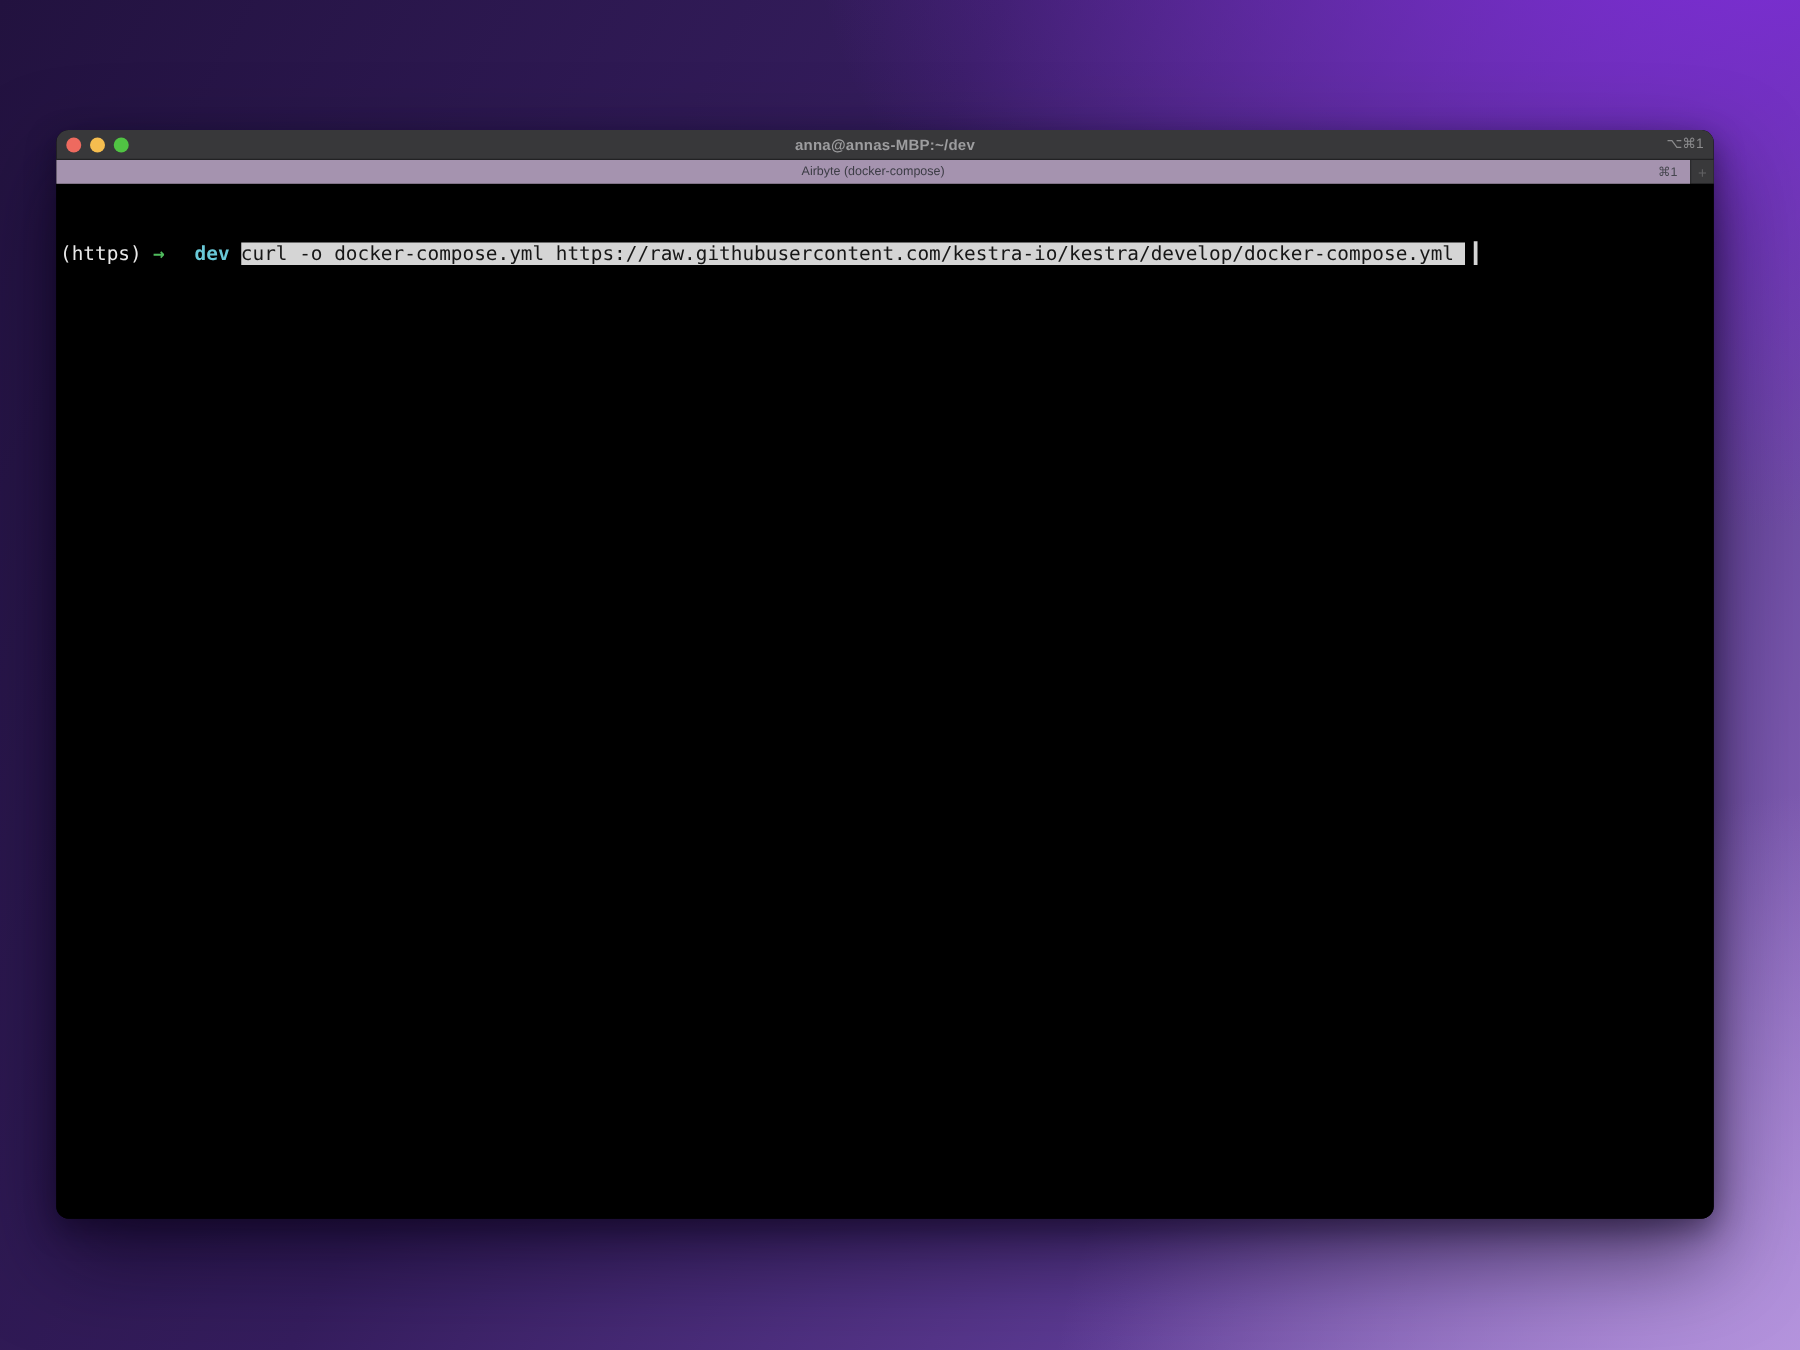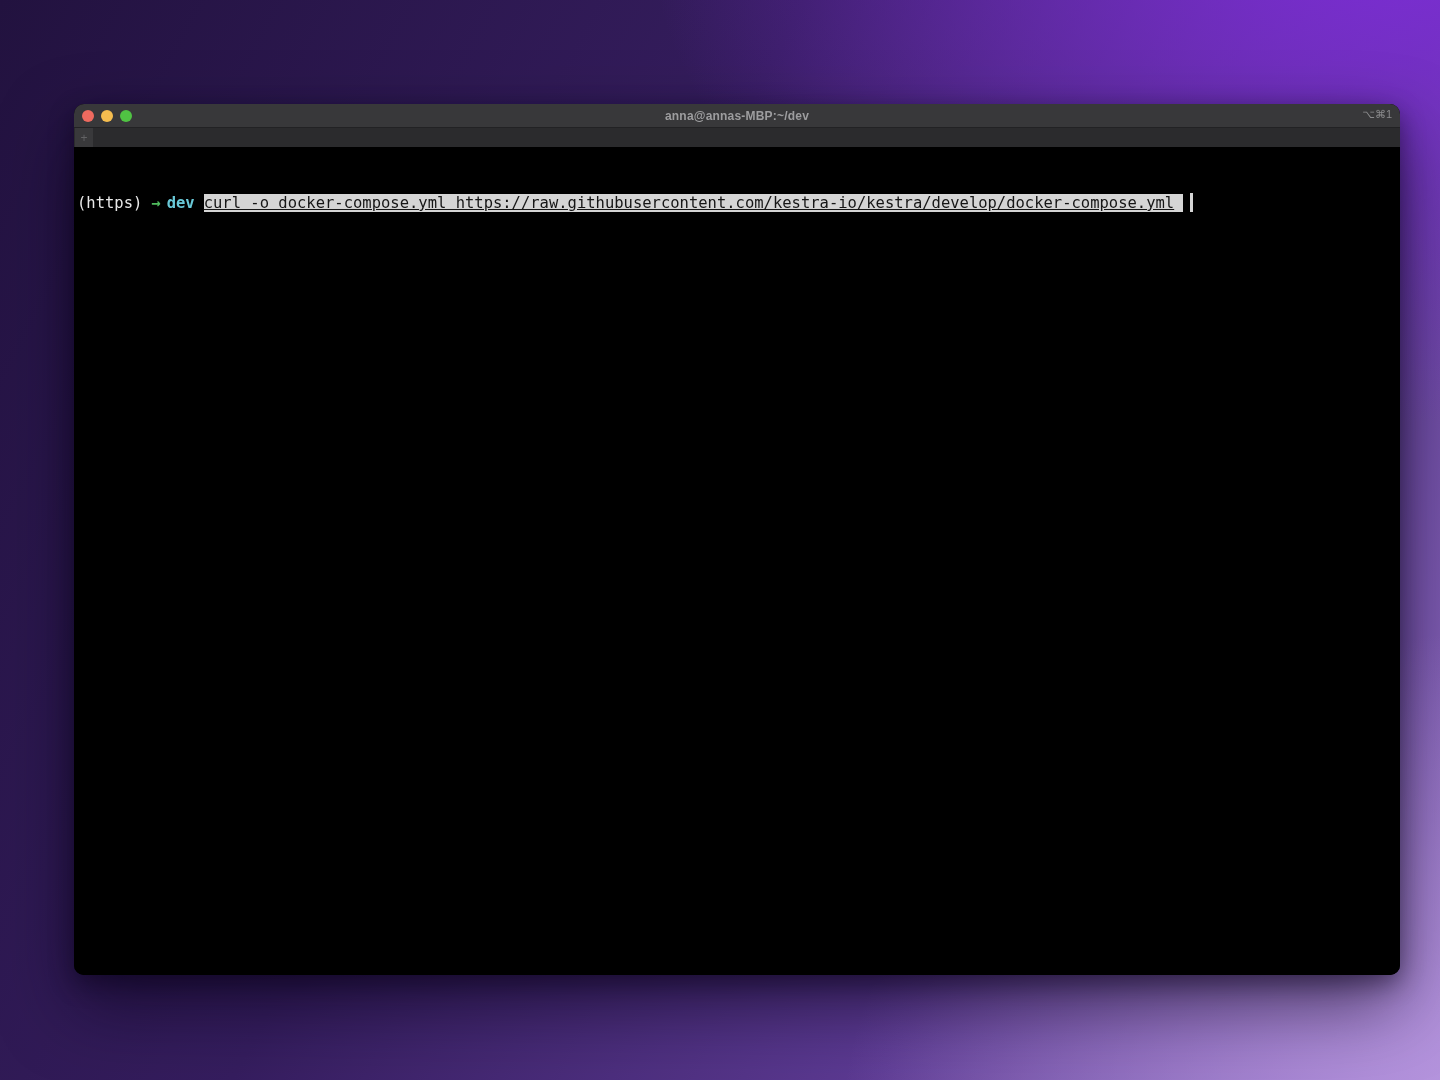--- a/index.html
+++ b/index.html
@@ -17,21 +17,21 @@
     width: 1440px;
     height: 1080px;
     background:
       radial-gradient(1150px 800px at 108% 104%, #bb9be2 0%, rgba(187,155,226,0) 62%),
       radial-gradient(1250px 850px at 97% -8%, #7e2cd9 0%, rgba(126,44,217,0) 60%),
       linear-gradient(118deg, #22123f 0%, #351d5e 40%, #5c3a93 72%, #9572c6 100%);
   }
 
   .window {
     position: absolute;
-    left: 74px;
+    left: 45px;
     top: 104px;
     width: 1326px;
     height: 871px;
     border-radius: 10px;
     overflow: hidden;
     display: flex;
     flex-direction: column;
     box-shadow: 0 30px 70px rgba(8,0,22,0.55), 0 8px 24px rgba(8,0,22,0.45);
     background: #000;
   }
@@ -131,27 +131,26 @@
     flex: 1 1 auto;
     background: var(--terminal-bg, #000000);
     padding: 4px 3px;
     font-family: "DejaVu Sans Mono", "Liberation Mono", monospace;
     font-size: 15.5px;
     line-height: 21px;
     white-space: pre;
   }
   .prompt-env   { color: var(--prompt-env, #e9e9e9); }
   .prompt-arrow { color: var(--prompt-arrow, #4fbb5d); font-weight: bold; margin-left: 9px; }
-  .prompt-dir   { color: var(--prompt-dir, #69c9d8); font-weight: bold; margin-left: 6px; }
+  .prompt-dir   { color: var(--prompt-dir, #69c9d8); font-weight: bold; margin-left: 24px; }
   .command-selection {
     background: var(--selection-bg, #d5d5d5);
     color: var(--selection-text, #161616);
     margin-left: 9px;
     padding-right: 9px;
-    text-decoration: underline;
   }
   .cursor-block {
     display: inline-block;
     width: 7px;
     height: 19px;
     background: #000;
     vertical-align: text-bottom;
   }
   .cursor-tail {
     display: inline-block;
@@ -172,20 +171,24 @@
       <div class="traffic-lights">
         <div class="light red"></div>
         <div class="light yellow"></div>
         <div class="light green"></div>
       </div>
       <div class="window-title">anna@annas-MBP:~/dev</div>
       <div class="titlebar-shortcut">⌥⌘1</div>
     </div>
 
     <div class="tabbar">
+      <div class="tab tab-purple">
+        <span class="tab-label">Airbyte (docker-compose)</span>
+        <span class="tab-shortcut">⌘1</span>
+      </div>
       <div class="new-tab-button">+</div>
     </div>
 
     <div class="terminal">
       <div class="terminal-line"><span class="prompt-env">(https)</span><span class="prompt-arrow">→</span><span class="prompt-dir">dev</span><span class="command-selection">curl -o docker-compose.yml https://raw.githubusercontent.com/kestra-io/kestra/develop/docker-compose.yml</span><span class="cursor-block"></span><span class="cursor-tail"></span></div>
     </div>
 
   </div>
 </div>
 

